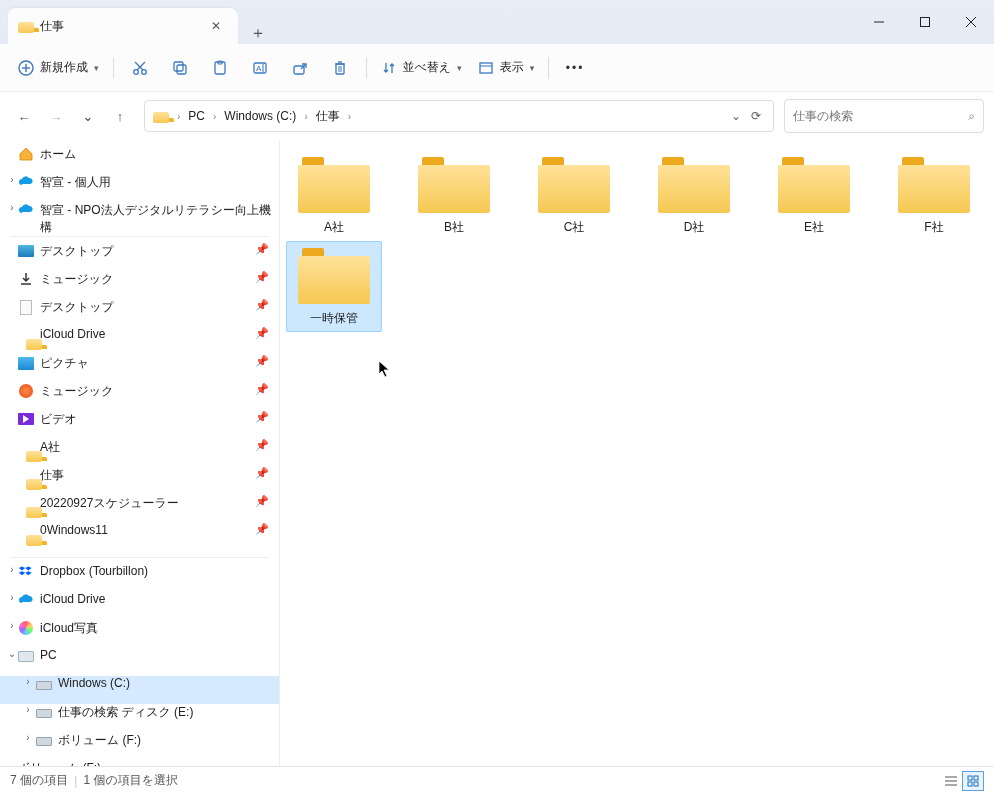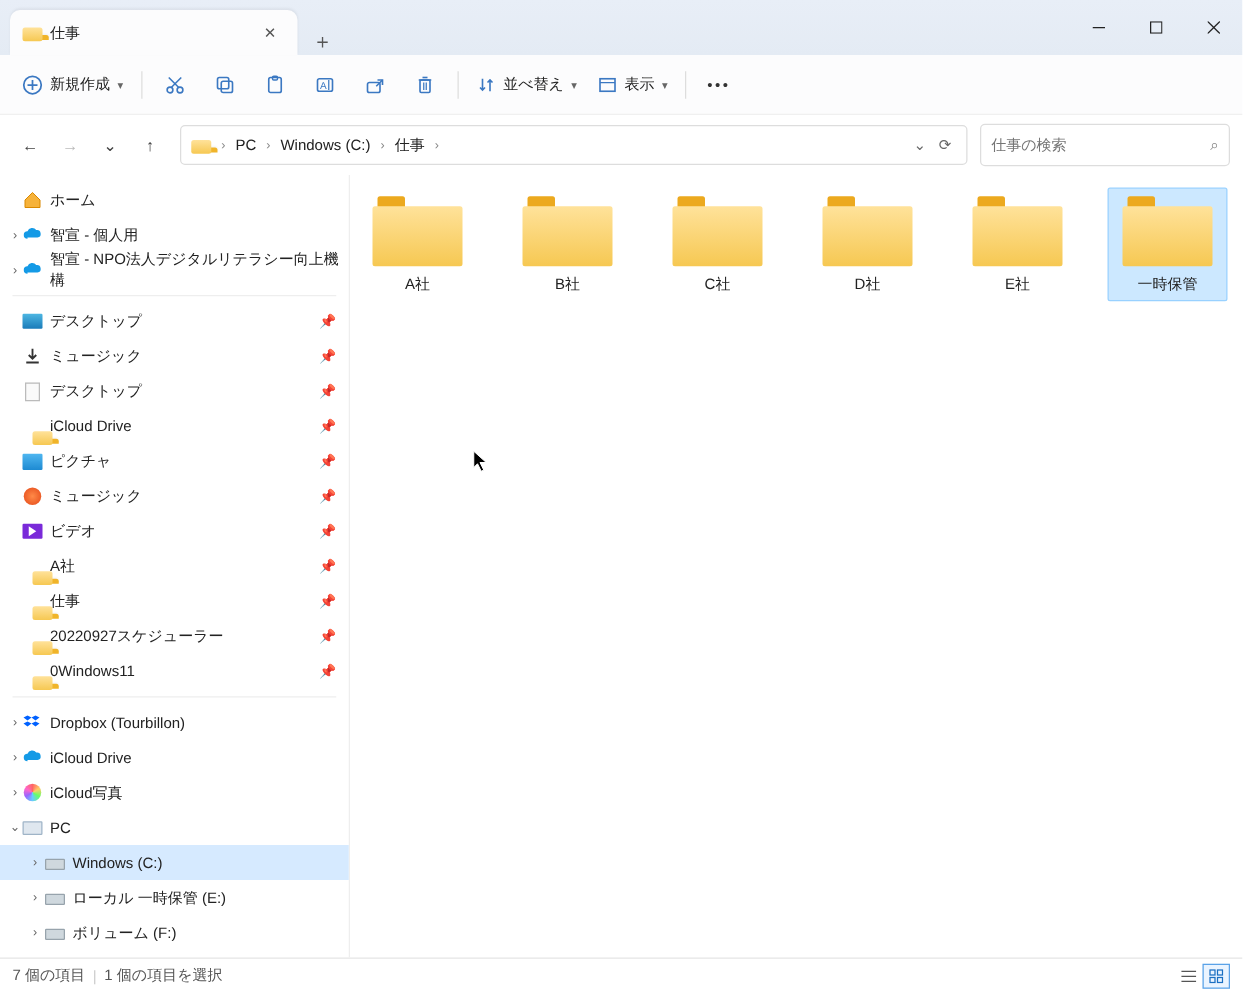--- a/index.html
+++ b/index.html
@@ -37,21 +37,21 @@
 .crumbsep { color:#888; font-size:10px; }
 .addr-spacer { flex:1; }
 .addr-tail { display:flex; gap:10px; color:#666; padding-right:4px; }
 .search { width:200px; height:32px; border:1px solid #ddd; border-radius:4px; display:flex; align-items:center; padding:16px 8px; }
 .search input { flex:1; border:none; outline:none; font-size:12px; color:#222; background:transparent; }
 .search .mag { color:#888; font-size:12px; }
 
 
 .body { display:flex; height: calc(794px - 44px - 48px - 48px - 28px); }
 .sidebar { width:280px; border-right:1px solid #eee; overflow:auto; padding:6px 0; }
-.side-item { display:flex; align-items:center; height:28px; padding:0 8px 0 18px; gap:6px; font-size:12px; color:#222; position:relative; }
+.side-item { display:flex; height:28px; padding:0 8px 0 18px; gap:6px; font-size:12px; color:#222; position:relative; }
 .side-item.indent1 { padding-left:36px; }
 .side-item.selected { background:#d6eaff; }
 .side-item .expander { position:absolute; left:6px; width:12px; color:#666; font-size:10px; text-align:center;}
 .side-item.indent1 .expander { left:22px; }
 .side-item .pin { position:absolute; right:10px; color:#bbb; font-size:11px; }
 .side-hr { height:1px; background:#eee; margin:6px 10px; }
 .si-icon { width:16px; height:16px; display:flex; align-items:center; justify-content:center; }
 
 
 .content { flex:1; padding:10px 6px; overflow:auto; position:relative; }
@@ -393,21 +393,21 @@
         <span class="si-icon">
           <span class="ico-drive"></span>
         </span>
         <span>Windows (C:)</span>
       </div>
       <div class="side-item indent1">
         <span class="expander">›</span>
         <span class="si-icon">
           <span class="ico-drive"></span>
         </span>
-        <span>ローカル 一時保管 (E:)</span>
+        <span>仕事の検索 ディスク (E:)</span>
       </div>
       <div class="side-item indent1">
         <span class="expander">›</span>
         <span class="si-icon">
           <span class="ico-drive"></span>
         </span>
         <span>ボリューム (F:)</span>
       </div>
       <div class="side-item">
         <span>ボリューム (F:)</span>
@@ -442,20 +442,27 @@
             <span class="bodyp"></span>
           </span>
           <span class="name">D社</span>
         </div>
         <div class="item">
           <span class="big-folder">
             <span class="tabp"></span>
             <span class="bodyp"></span>
           </span>
           <span class="name">E社</span>
+        </div>
+        <div class="item">
+          <span class="big-folder">
+            <span class="tabp"></span>
+            <span class="bodyp"></span>
+          </span>
+          <span class="name">F社</span>
         </div>
         <div class="item selected">
           <span class="big-folder">
             <span class="tabp"></span>
             <span class="bodyp"></span>
           </span>
           <span class="name">一時保管</span>
         </div>
       </div>
     <svg class="cursor-ptr" style="left:98px; top:220px" viewBox="0 0 14 18">

